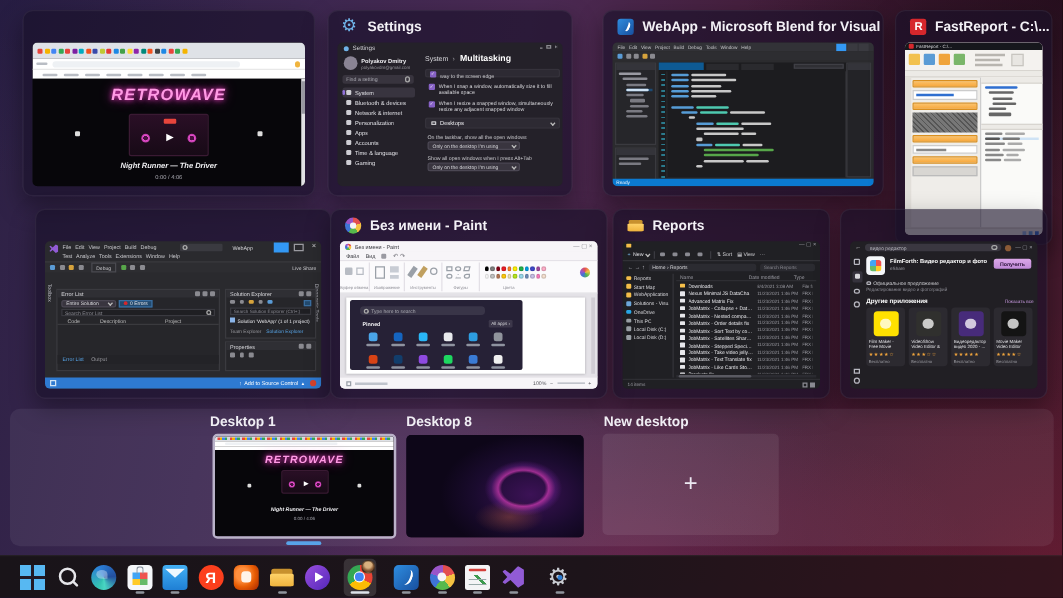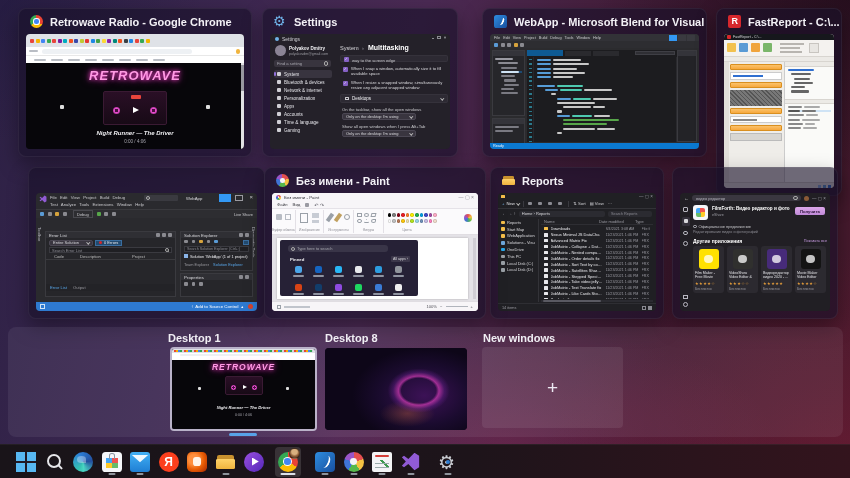--- a/index.html
+++ b/index.html
@@ -161,26 +161,20 @@
   .gap{margin-left:5px}.gap2{margin-left:9px}
   .ic-chrome.tb-item::after{content:"";position:absolute;top:1px;right:1px;width:9px;height:9px;border-radius:50%;
      background:radial-gradient(circle at 50% 30%,#d9b07f 0 35%,#8a5a36 60%,#4a3020);border:1px solid rgba(0,0,0,.4)}
 </style>
 </head>
 <body>
 
 <div class="screen">
 
   <section class="card" style="left:18px;top:8px;width:234px;height:149px">
-    <div class="card-title">
-      <span class="ticon ic-chrome">
-          <span class="ic"></span>
-        </span>
-      <span>Retrowave Radio - Google Chrome</span>
-    </div>
     <div class="thumb">
       <div class="a ch-bar1">
 
       <span class="fav" style="background: rgb(232, 69, 60);"></span>
           <span class="fav" style="background: rgb(245, 180, 0);"></span>
           <span class="fav" style="background: rgb(66, 133, 244);"></span>
           <span class="fav" style="background: rgb(52, 168, 83);"></span>
           <span class="fav" style="background: rgb(232, 69, 60);"></span>
           <span class="fav" style="background: rgb(123, 31, 162);"></span>
           <span class="fav" style="background: rgb(0, 172, 193);"></span>
@@ -1036,21 +1030,21 @@
               <div class="st-price">Бесплатно</div>
             </div>
           </div>
       </div>
     </div>
   </section>
 
   <div class="a desk-panel">
     <span class="desk-label" style="left:160px">Desktop 1</span>
     <span class="desk-label" style="left:317px">Desktop 8</span>
-    <span class="desk-label" style="left:475px">New windows</span>
+    <span class="desk-label" style="left:475px">New desktop</span>
 
     <div class="desk-thumb" style="left:162px;width:147px;height:84px;border:2px solid rgba(205,200,220,.85)">
       <div style="position:relative;width:100%;height:100%;background:#07060a">
         <div class="a" style="left:0;right:0;top:0;height:4px;background:#dfe2e7">
           <i class="a" style="left:2px;top:1px;right:2px;height:2px;background:repeating-linear-gradient(90deg,#e8453c 0 2px,#f5b400 2px 4px,#4285f4 4px 6px,#34a853 6px 8px,#cfd2d8 8px 10px)"></i>
         </div>
         <div class="a" style="left:0;right:0;top:4px;height:4px;background:#fff">
             <i class="a" style="left:8px;top:1px;width:90px;height:2px;background:#eef1f4;border-radius:1px"></i>
           </div>
         <div class="a" style="left:0;right:0;top:8px;height:3px;background:#fff"></div>

